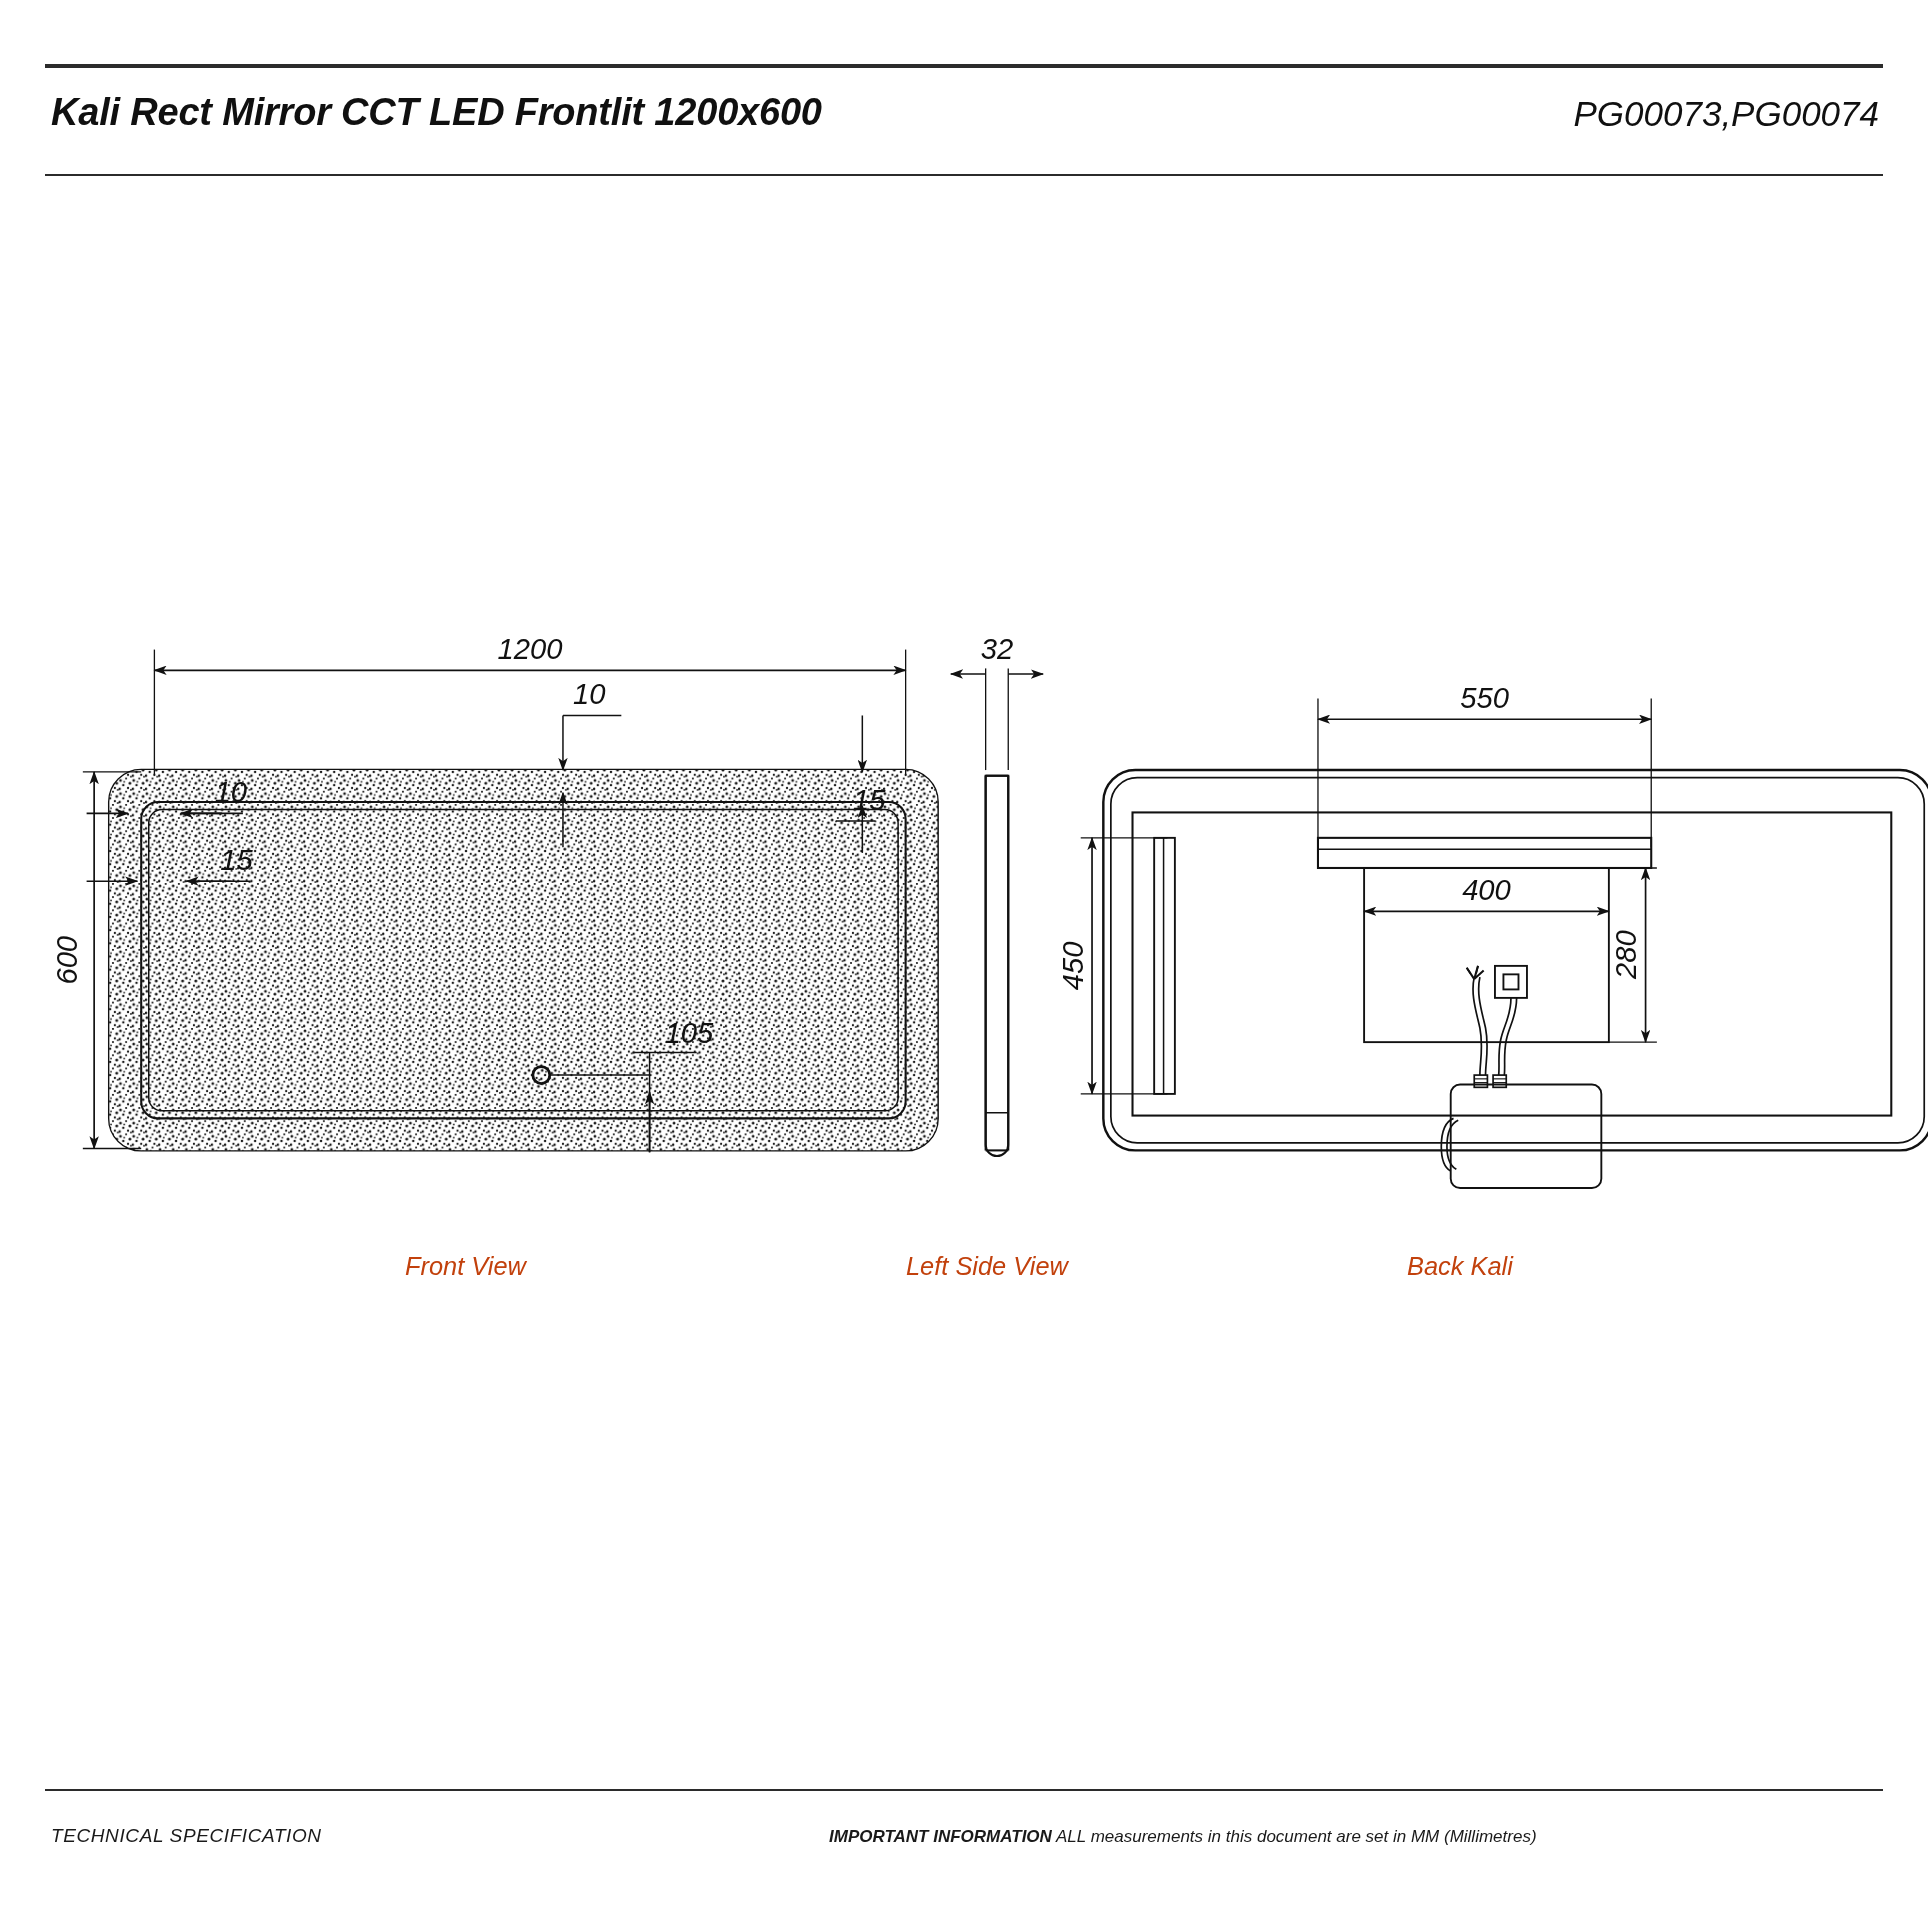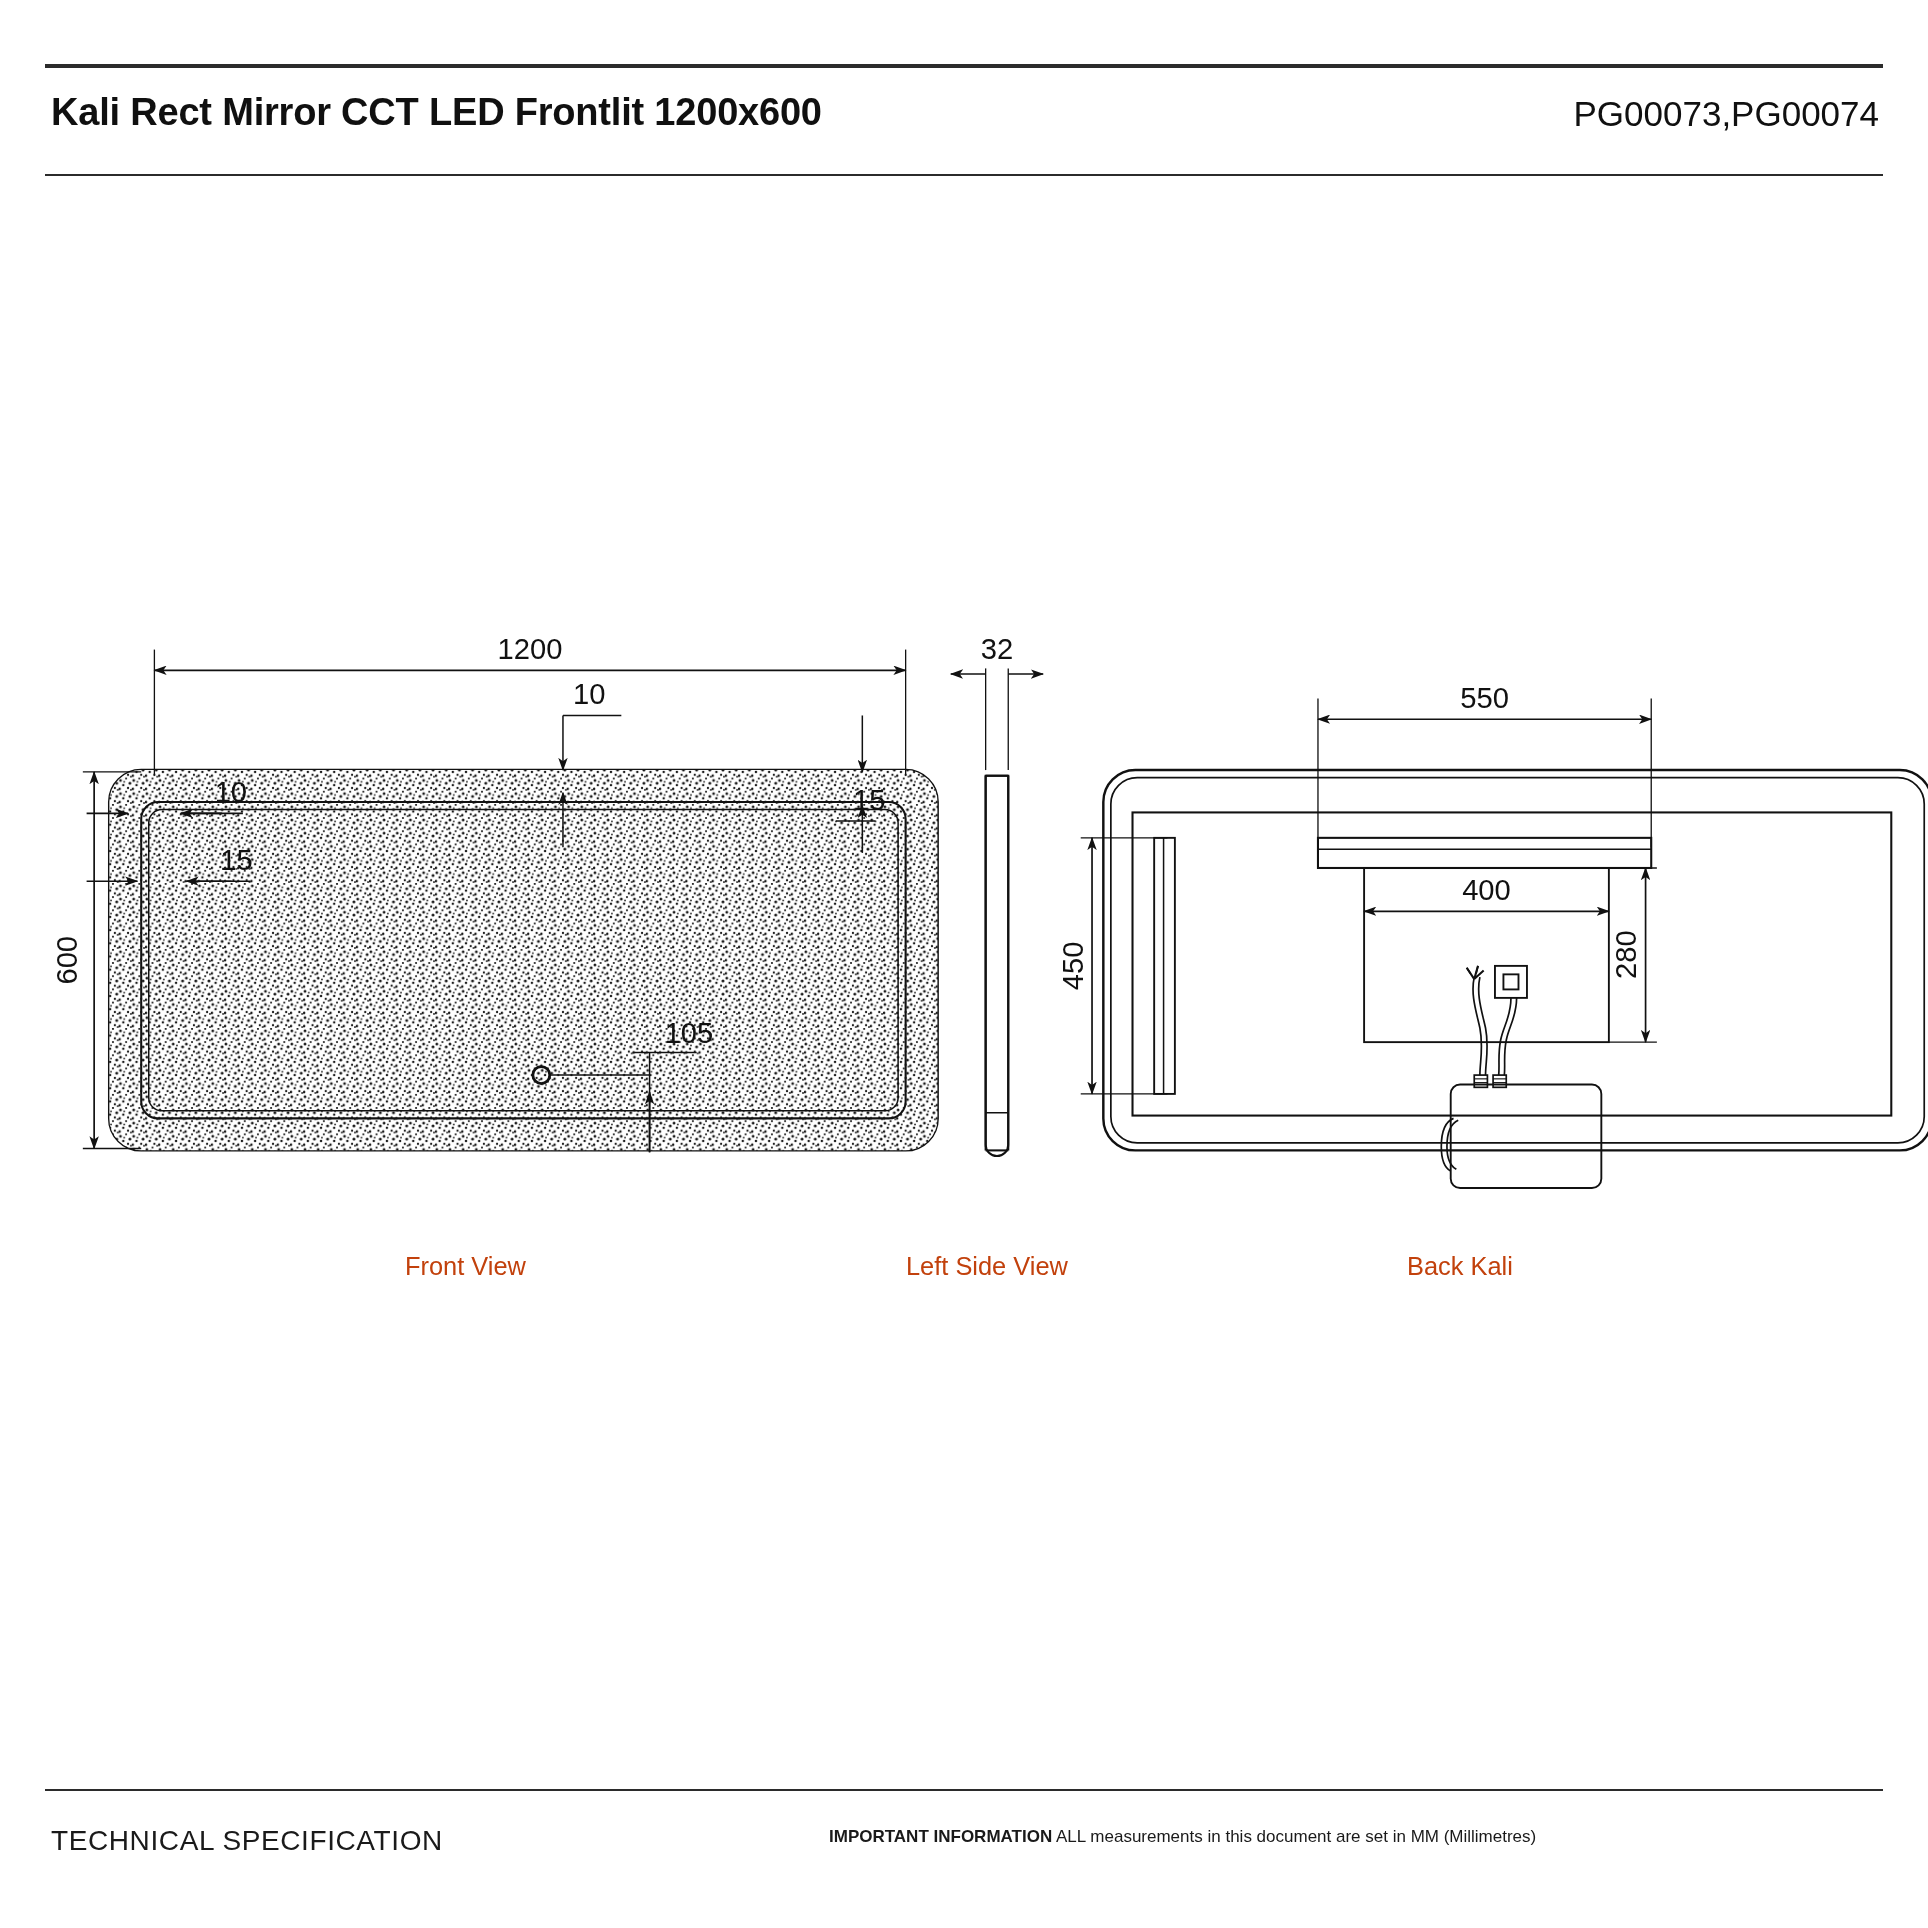--- a/index.html
+++ b/index.html
@@ -14,20 +14,21 @@
     font-family: "Liberation Sans", sans-serif;
     color: #111111;
     position: relative;
     overflow: hidden;
   }
   .page {
     position: absolute;
     left: 0; top: 0;
     width: 1928px;
     height: 1928px;
+    font-style: italic;
   }
 
   
   .rule {
     position: absolute;
     left: 45px;
     width: 1838px;
     height: 3.8px;
     background: #2b2b2b;
   }
@@ -54,21 +55,21 @@
     white-space: nowrap;
     color: #101010;
     margin-left: 32px;
   }
 
   
   .footer-left {
     position: absolute;
     left: 51px;
     top: 1825px;
-    font-size: 28px;
+    font-size: 19px;
     letter-spacing: 0.6px;
     color: #1a1a1a;
     white-space: nowrap;
   }
   .footer-right {
     position: absolute;
     left: 829px;
     top: 1827px;
     font-size: 17px;
     color: #1a1a1a;

